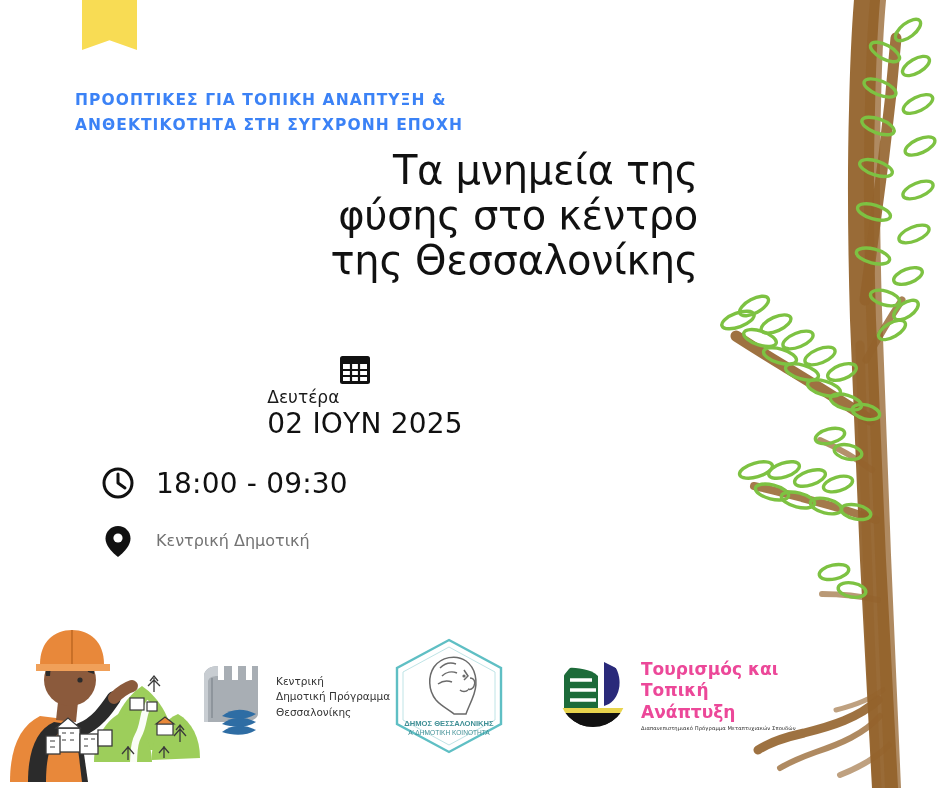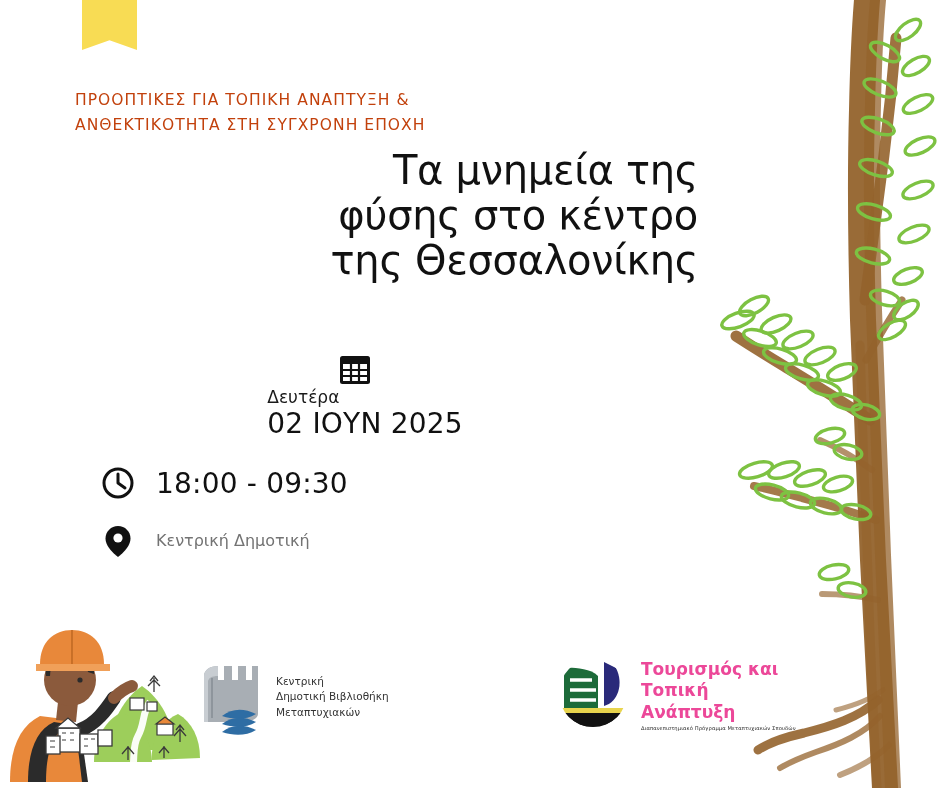--- a/index.html
+++ b/index.html
@@ -23,21 +23,21 @@
   .tree-art svg { width:100%; height:100%; display:block; }
 
   
   .planner-art { position:absolute; left:2px; bottom:6px; width:200px; height:180px; }
   .planner-art svg { width:100%; height:100%; display:block; }
 
   
   .kicker {
     position:absolute; left:75px; top:88px; width:560px;
     font-size:15.5px; letter-spacing:1.05px; line-height:1.62;
-    color:#c2410c; font-weight:400;
+    color:#3b82f6; font-weight:700;
   }
   .kicker div { white-space:nowrap; }
 
   .title {
     position:absolute; left:78px; top:148px; width:620px;
     font-size:40px; line-height:1.13; color:#111111;
     font-weight:400; letter-spacing:-0.3px;text-align:right;
   }
   .title div { white-space:nowrap; }
 
@@ -271,25 +271,44 @@
 
         <g fill="#2E6DA4">
           <path d="M26 62 C36 54 48 54 60 60 C50 66 38 66 26 62 Z"></path>
           <path d="M26 70 C36 62 48 62 60 68 C50 74 38 74 26 70 Z"></path>
           <path d="M26 78 C36 70 48 70 60 76 C50 82 38 82 26 78 Z"></path>
         </g>
       </svg>
     </span>
     <span class="lib-text">
       <div>Κεντρική</div>
-      <div>Δημοτική Βιβλιοθήκη</div>
-      <div>Μεταπτυχιακών</div>
-    </span>
-  </div>
-
+      <div>Δημοτική Πρόγραμμα</div>
+      <div>Θεσσαλονίκης</div>
+    </span>
+  </div>
+
+  <div class="logo logo-muni">
+    <span>
+      <svg width="130" height="124" viewBox="0 0 130 124">
+        <polygon points="65,6 117,34 117,90 65,118 13,90 13,34" fill="#ffffff" stroke="#5FBFC4" stroke-width="2.4"></polygon>
+        <polygon points="65,13 111,38 111,86 65,111 19,86 19,38" fill="none" stroke="#BFE4E6" stroke-width="1"></polygon>
+
+        <g fill="none" stroke="#6a6a6a" stroke-width="1.5">
+          <path d="M52 66 C44 56 44 42 50 33 C57 23 72 20 82 27 C92 34 94 48 90 60 C87 69 84 74 82 80 L70 80 C66 76 58 73 52 66 Z"></path>
+          <path d="M56 34 C60 30 66 28 72 30 M58 42 C62 38 68 37 73 39 M54 50 C58 47 63 46 68 48"></path>
+          <path d="M86 44 C90 44 92 48 90 52 C89 55 86 56 84 55"></path>
+          <path d="M80 36 L84 42 L80 46"></path>
+          <path d="M76 56 C78 58 82 58 84 56"></path>
+          <circle cx="80" cy="42" r="1.6" fill="#6a6a6a" stroke="none"></circle>
+        </g>
+        <text x="65" y="92" text-anchor="middle" fill="#3f8f95" font-family="'Liberation Sans', sans-serif" font-size="7.6" font-weight="700">ΔΗΜΟΣ ΘΕΣΣΑΛΟΝΙΚΗΣ</text>
+        <text x="65" y="101" text-anchor="middle" fill="#3f8f95" font-family="'Liberation Sans', sans-serif" font-size="6.6">Α' ΔΗΜΟΤΙΚΗ ΚΟΙΝΟΤΗΤΑ</text>
+      </svg>
+    </span>
+  </div>
 
   <div class="logo logo-tour">
     <span>
       <svg width="78" height="78" viewBox="0 0 78 78">
         <defs>
           <clipPath id="circ">
               <circle cx="39" cy="39" r="34"></circle>
             </clipPath>
         </defs>
         <g clip-path="url(#circ)">

